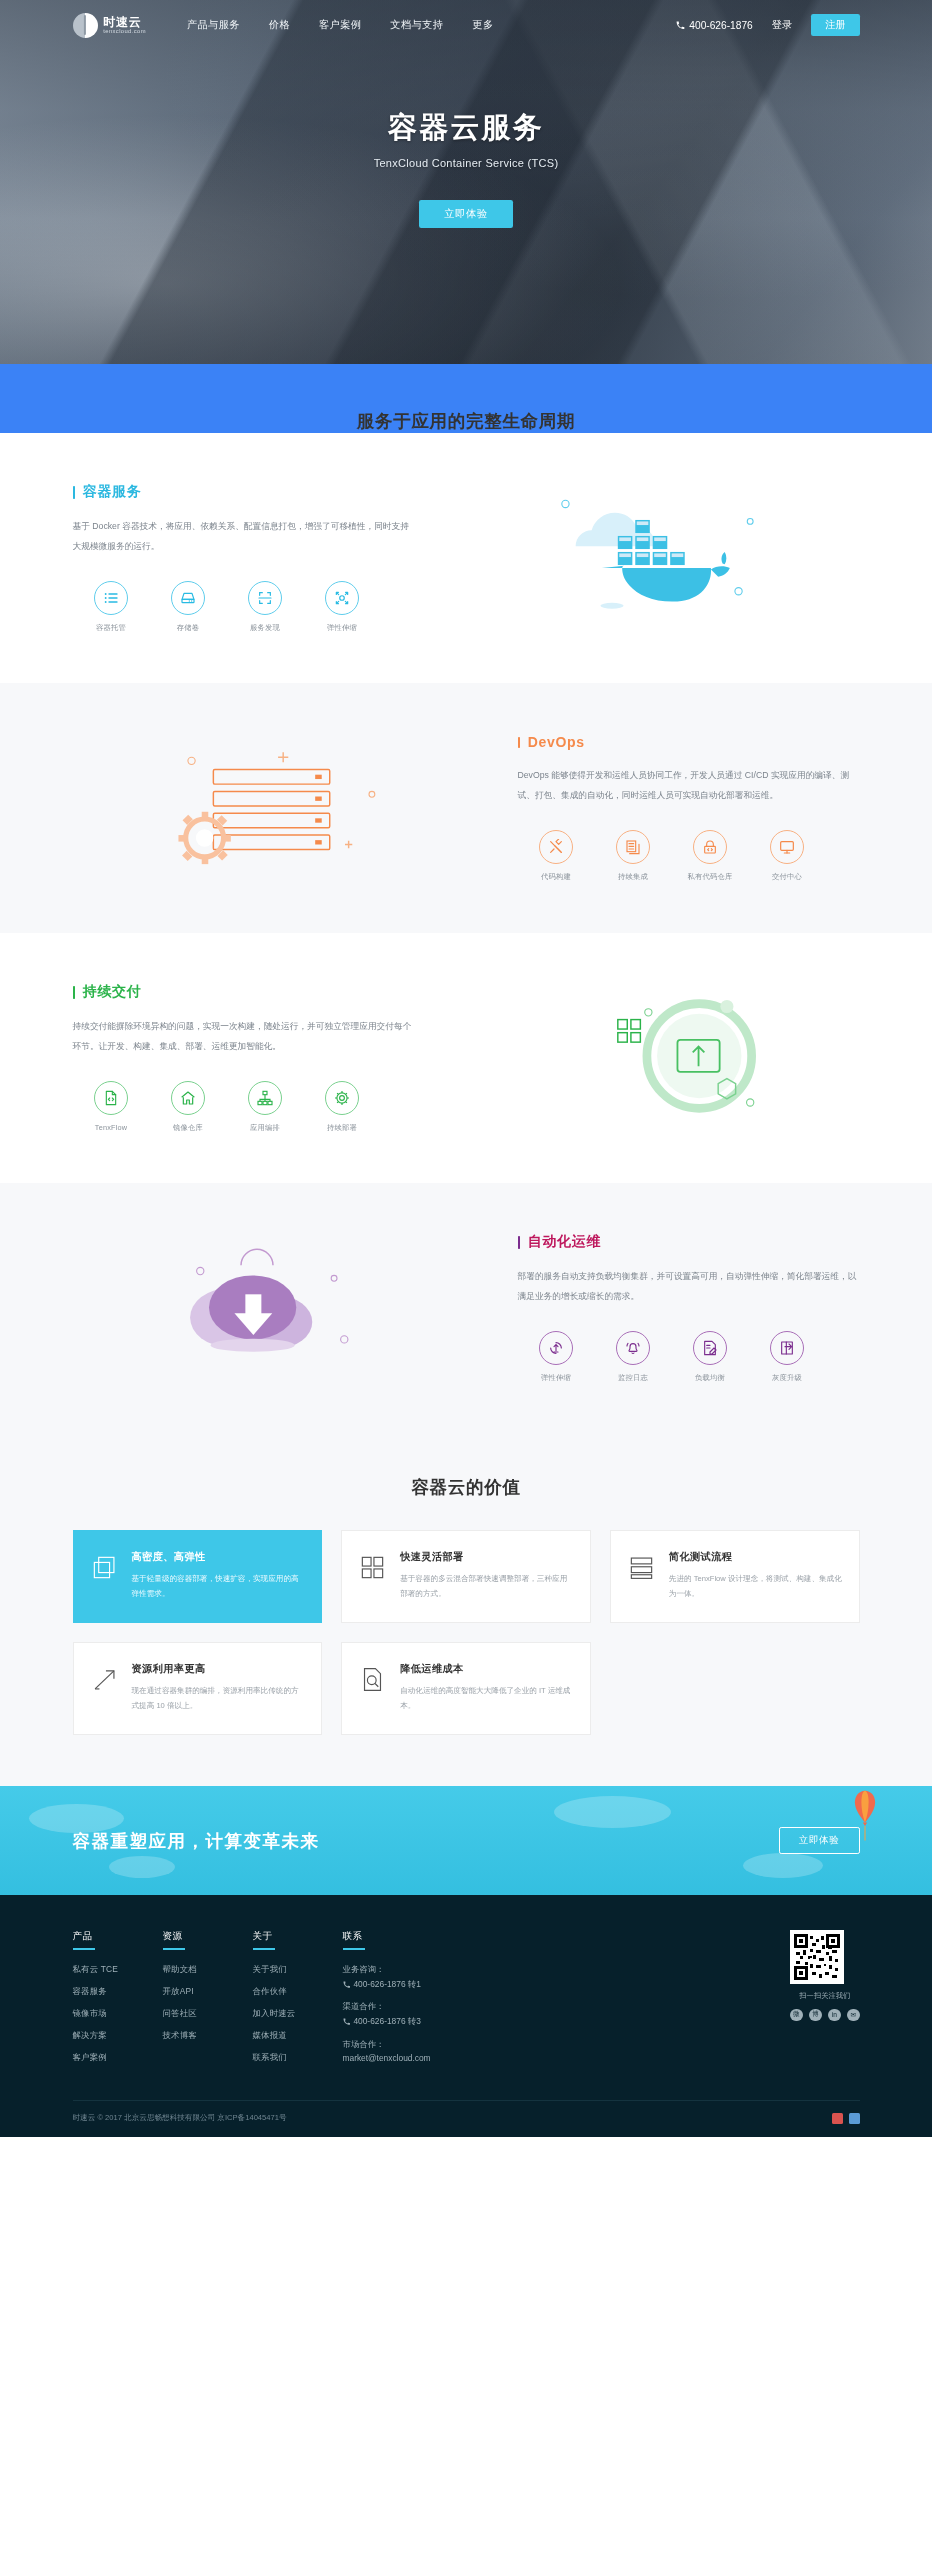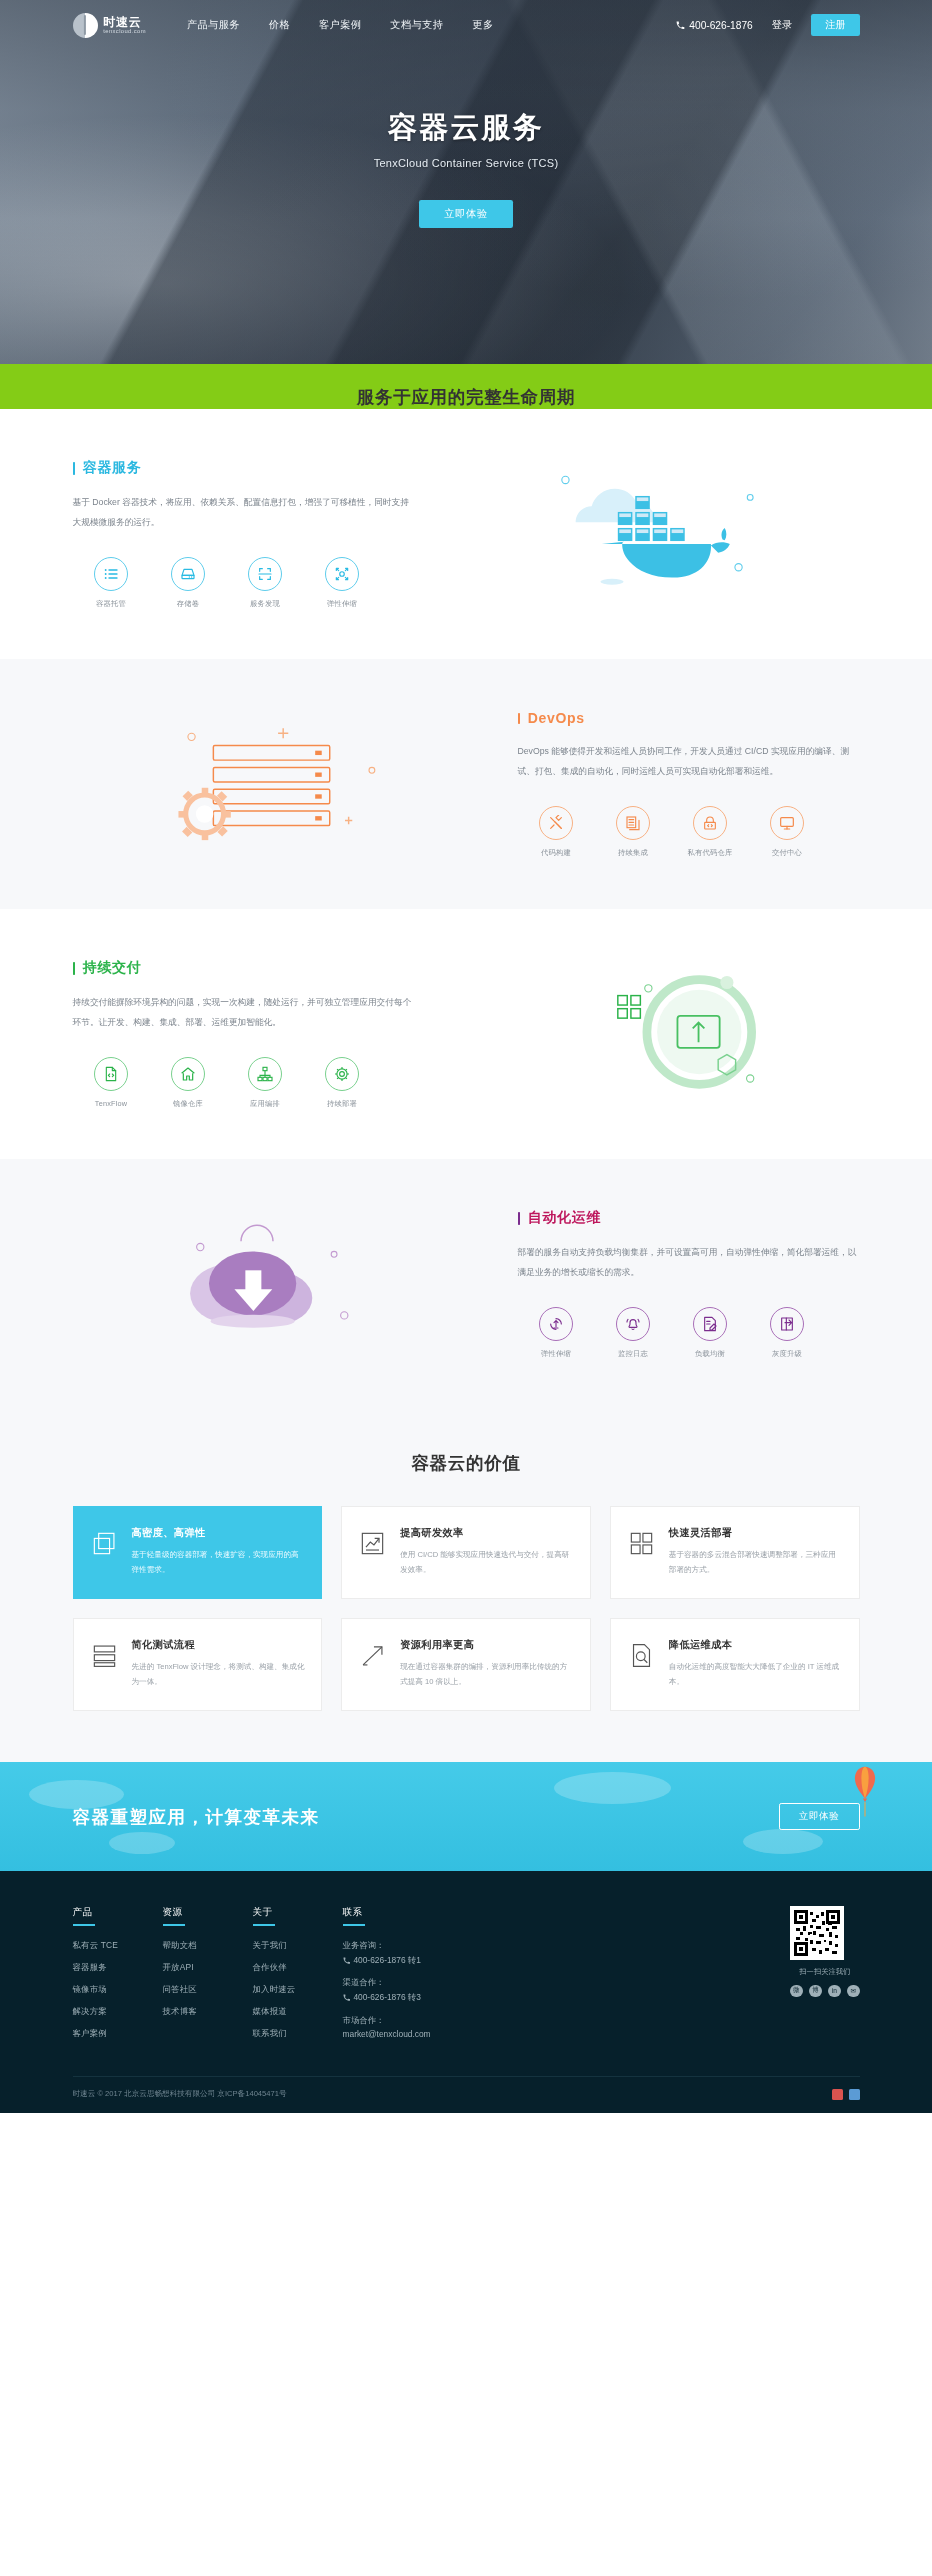--- a/index.html
+++ b/index.html
@@ -212,21 +212,21 @@
     </div>
 
     <div class="hero-body">
       <div class="hero-title">容器云服务</div>
       <div class="hero-sub">TenxCloud Container Service (TCS)</div>
       <button class="hero-btn">立即体验</button>
     </div>
   </div>
 </div>
 
-<div style="padding:21px 0 0;background:#84cc16;">
+<div style="padding:45px 0 0;background:#3b82f6;">
   <div class="sec-title">服务于应用的完整生命周期</div>
 </div>
 
 <div class="feat c-blue">
   <div class="wrap feat-row">
     <div class="feat-txt">
       <div class="feat-h">容器服务</div>
       <div class="feat-p">基于 Docker 容器技术，将应用、依赖关系、配置信息打包，增强了可移植性，同时支持大规模微服务的运行。</div>
       <div class="icon-row">
         <div class="icon-cell">
@@ -555,34 +555,20 @@
             <rect x="12" y="6" width="21" height="21"></rect>
               <rect x="6" y="13" width="21" height="21"></rect>
           </svg>
         </div>
         <div>
           <div class="card-t">高密度、高弹性</div>
           <div class="card-d">基于轻量级的容器部署，快速扩容，实现应用的高弹性需求。</div>
         </div>
       </div>
 
-      <div class="card">
-        <div class="card-ic">
-          <svg width="29" height="29" viewBox="0 0 40 40" fill="none" stroke="#555" stroke-width="1.6">
-            <rect x="6" y="6" width="28" height="28"></rect>
-            <path d="M11 25l6-7 5 4 7-9"></path>
-              <path d="M23 13h6v6"></path>
-              <line x1="11" y1="29" x2="29" y2="29"></line>
-          </svg>
-        </div>
-        <div>
-          <div class="card-t">提高研发效率</div>
-          <div class="card-d">使用 CI/CD 能够实现应用快速迭代与交付，提高研发效率。</div>
-        </div>
-      </div>
 
       <div class="card">
         <div class="card-ic">
           <svg width="29" height="29" viewBox="0 0 40 40" fill="none" stroke="#555" stroke-width="1.6">
             <rect x="6" y="6" width="12" height="12"></rect>
               <rect x="22" y="6" width="12" height="12"></rect>
             <rect x="6" y="22" width="12" height="12"></rect>
               <rect x="22" y="22" width="12" height="12"></rect>
           </svg>
         </div>

